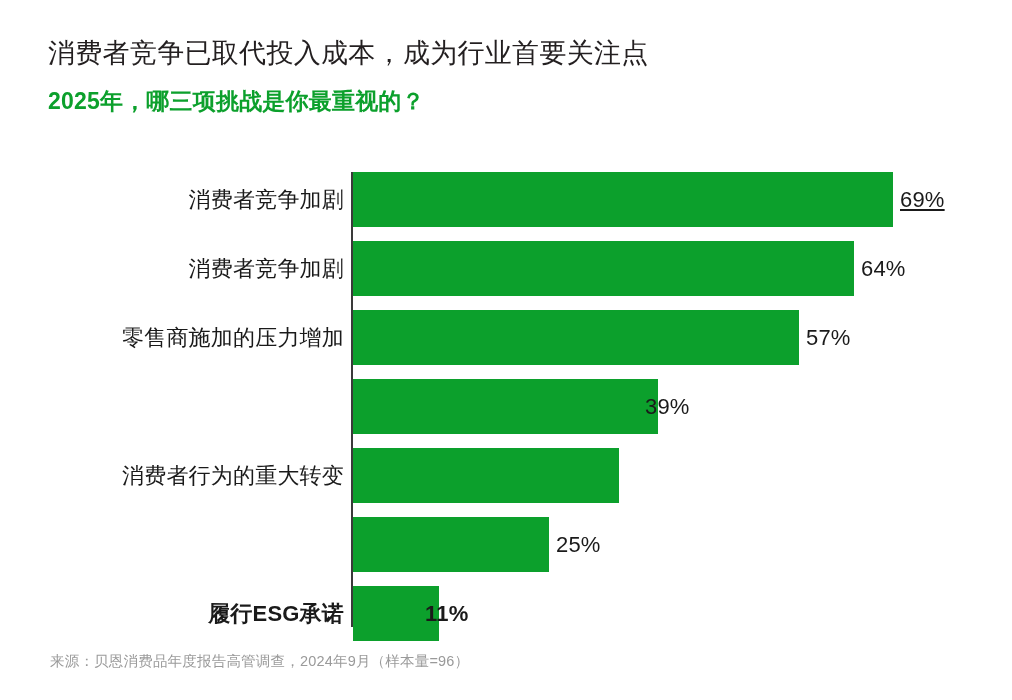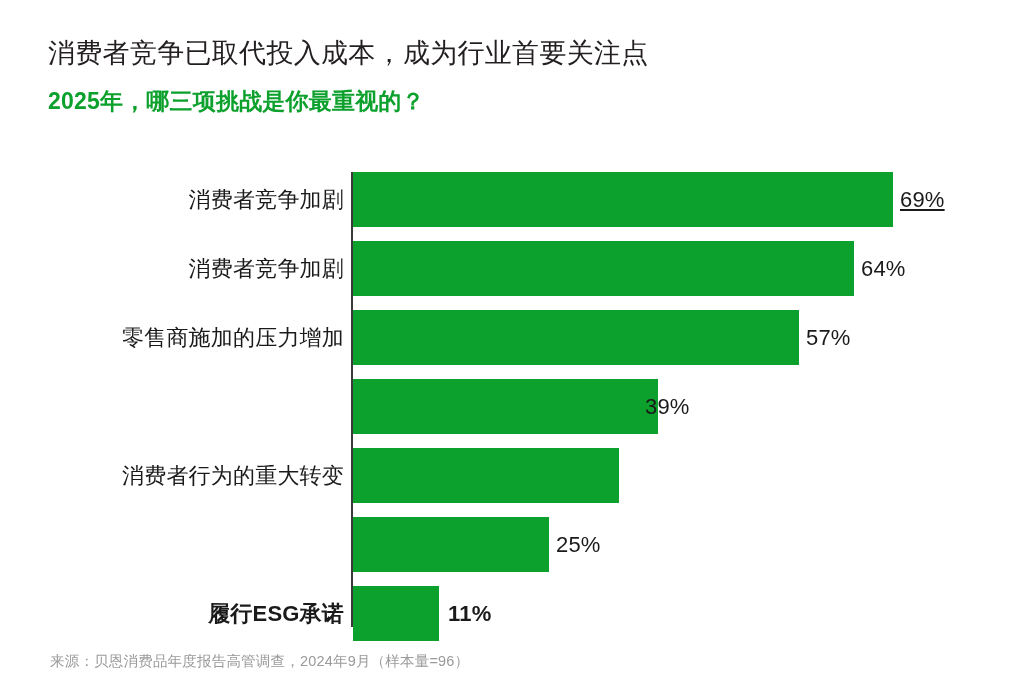--- a/index.html
+++ b/index.html
@@ -154,20 +154,20 @@
           <div class="row-label">消费者行为的重大转变</div>
           <div class="bar" style="width: 266px; background: rgb(12, 160, 44);"></div>
         </div>
         <div class="row" style="top: 357px;">
           <div class="bar" style="width: 196px; background: rgb(12, 160, 44);"></div>
           <div class="bar-value" style="left: 549px;">25%</div>
         </div>
         <div class="row" style="top: 426px; font-weight: bold;">
           <div class="row-label">履行ESG承诺</div>
           <div class="bar" style="width: 86px; background: rgb(12, 160, 44);"></div>
-          <div class="bar-value" style="left: 441px;">11%</div>
+          <div class="bar-value" style="left: 418px;">11%</div>
         </div>
       </div>
   </div>
 
   <div class="source">来源：贝恩消费品年度报告高管调查，2024年9月（样本量=96）</div>
 
 </div>
 
 </body></html>

